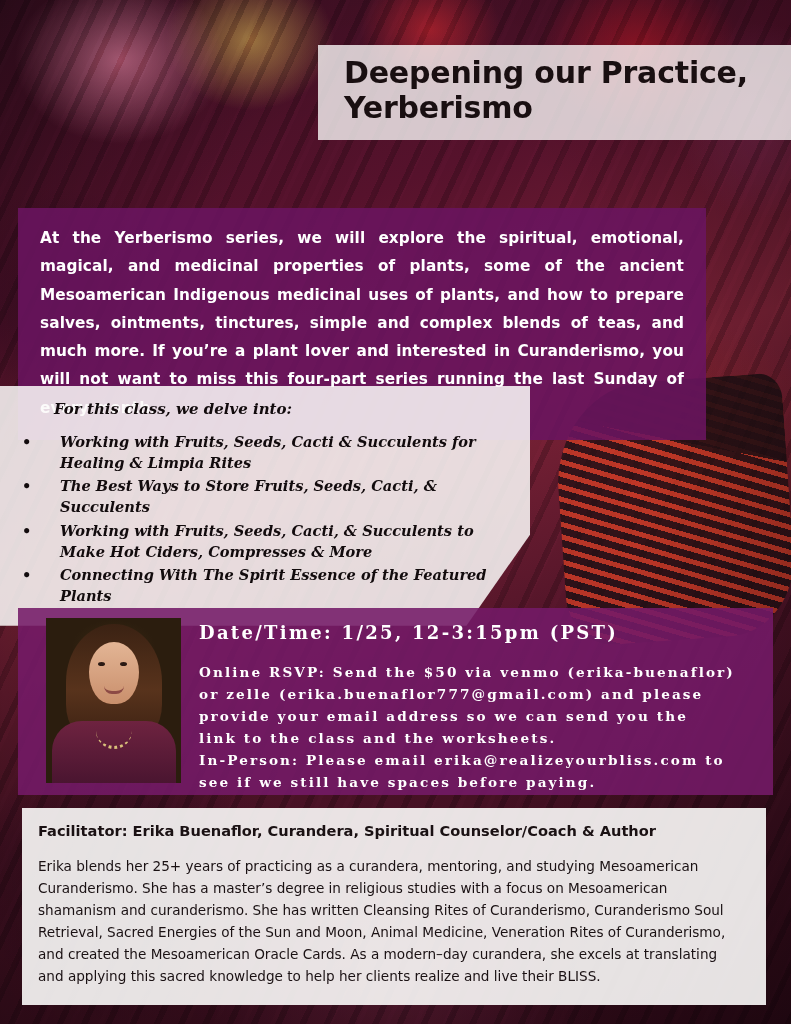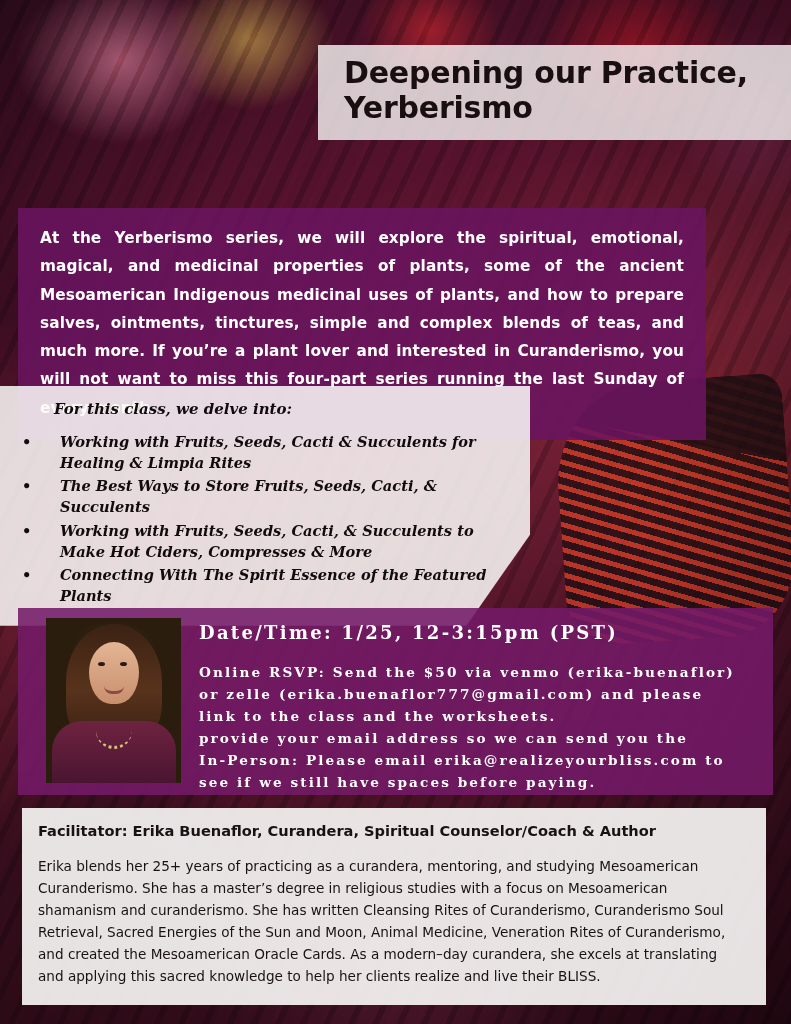--- a/index.html
+++ b/index.html
@@ -276,22 +276,22 @@
       <div class="eye-l"></div>
       <div class="eye-r"></div>
       <div class="smile"></div>
       <div class="necklace"></div>
     </div>
     <div class="rsvp-text">
       <div class="rsvp-datetime">Date/Time: 1/25, 12-3:15pm (PST)</div>
       <div class="rsvp-body">
         <span class="line">Online RSVP: Send the $50 via venmo (erika-buenaflor)</span>
         <span class="line">or zelle (erika.buenaflor777@gmail.com) and please</span>
+        <span class="line">provide your email address so we can send you the</span>
         <span class="line">link to the class and the worksheets.</span>
-        <span class="line">provide your email address so we can send you the</span>
         <span class="line">In-Person: Please email erika@realizeyourbliss.com to</span>
         <span class="line">see if we still have spaces before paying.</span>
       </div>
     </div>
   </div>
 
   <div class="facilitator">
     <h3>Facilitator: Erika Buenaflor, Curandera, Spiritual Counselor/Coach &amp; Author</h3>
     <p>Erika blends her 25+ years of practicing as a curandera, mentoring, and studying Mesoamerican Curanderismo. She has a master’s degree in religious studies with a focus on Mesoamerican shamanism and curanderismo. She has written Cleansing Rites of Curanderismo, Curanderismo Soul Retrieval, Sacred Energies of the Sun and Moon, Animal Medicine, Veneration Rites of Curanderismo, and created the Mesoamerican Oracle Cards. As a modern–day curandera, she excels at translating and applying this sacred knowledge to help her clients realize and live their BLISS.</p>
   </div>

